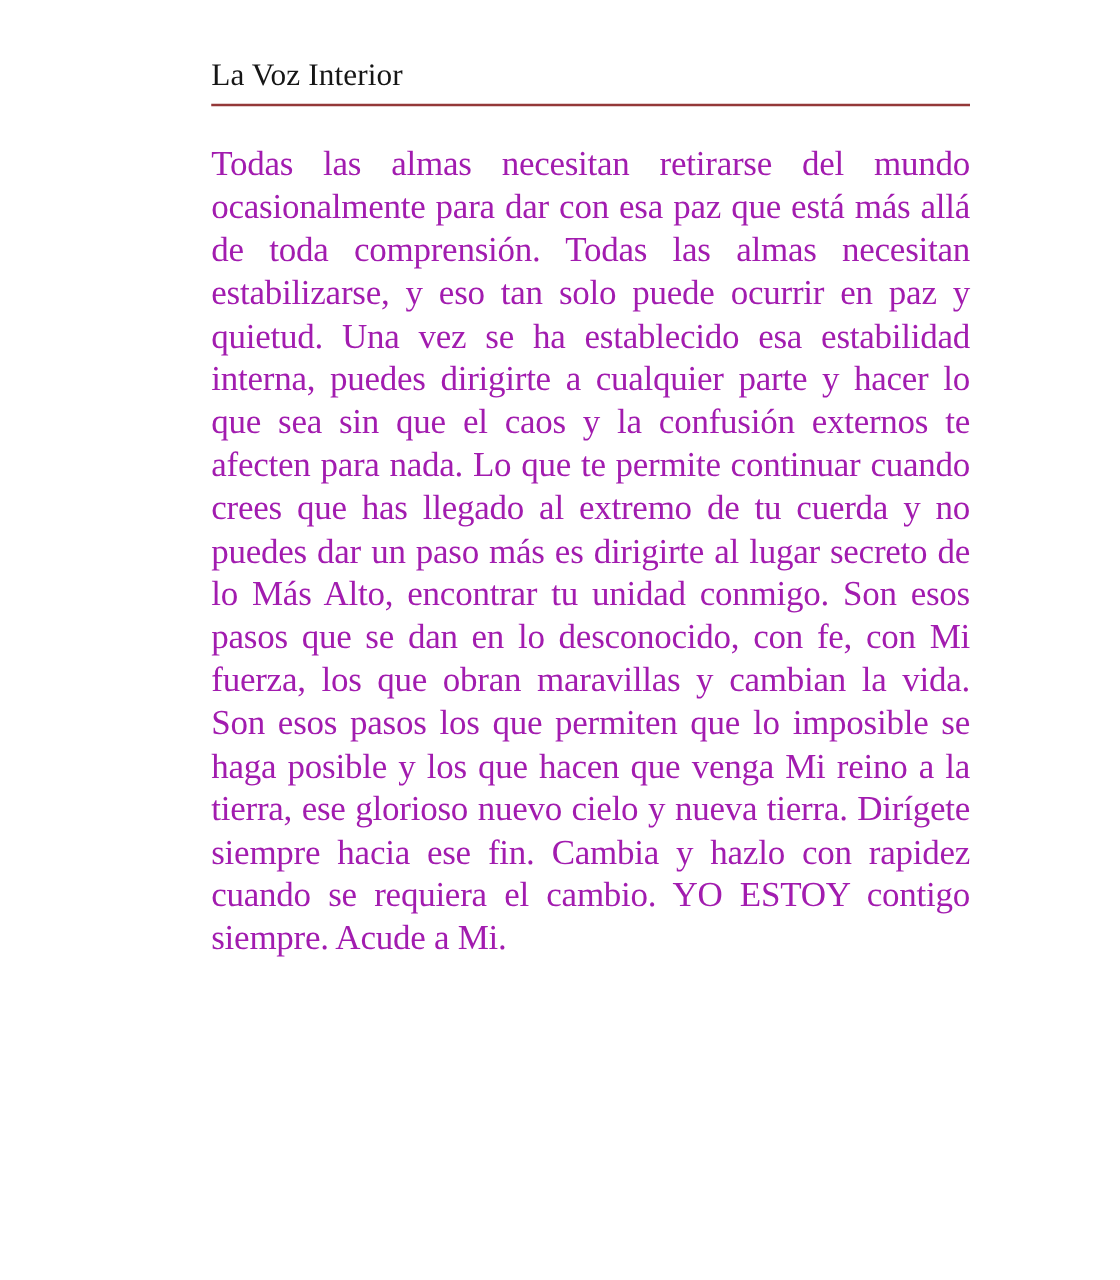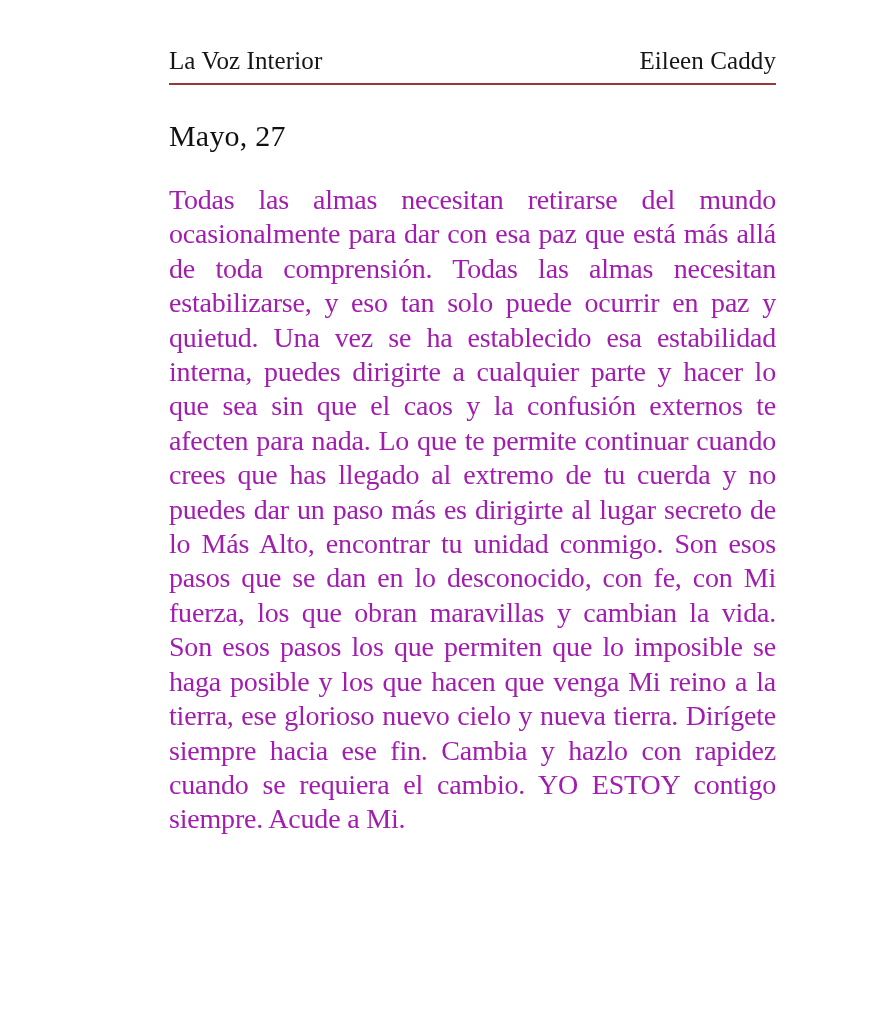--- a/index.html
+++ b/index.html
@@ -47,20 +47,18 @@
     hyphens: none;
   }
 </style>
 </head>
 <body>
 
 <div class="page">
 
   <header class="page-header">
     <span>La Voz Interior</span>
-    <span>Eileen Caddy</span>
   </header>
 
-  <h1 class="date-heading">Mayo, 27</h1>
 
   <p class="body-text">Todas las almas necesitan retirarse del mundo ocasionalmente para dar con esa paz que está más allá de toda comprensión. Todas las almas necesitan estabilizarse, y eso tan solo puede ocurrir en paz y quietud. Una vez se ha establecido esa estabilidad interna, puedes dirigirte a cualquier parte y hacer lo que sea sin que el caos y la confusión externos te afecten para nada. Lo que te permite continuar cuando crees que has llegado al extremo de tu cuerda y no puedes dar un paso más es dirigirte al lugar secreto de lo Más Alto, encontrar tu unidad conmigo. Son esos pasos que se dan en lo desconocido, con fe, con Mi fuerza, los que obran maravillas y cambian la vida. Son esos pasos los que permiten que lo imposible se haga posible y los que hacen que venga Mi reino a la tierra, ese glorioso nuevo cielo y nueva tierra. Dirígete siempre hacia ese fin. Cambia y hazlo con rapidez cuando se requiera el cambio. YO ESTOY contigo siempre. Acude a Mi.</p>
 
 </div>
 
 </body></html>

